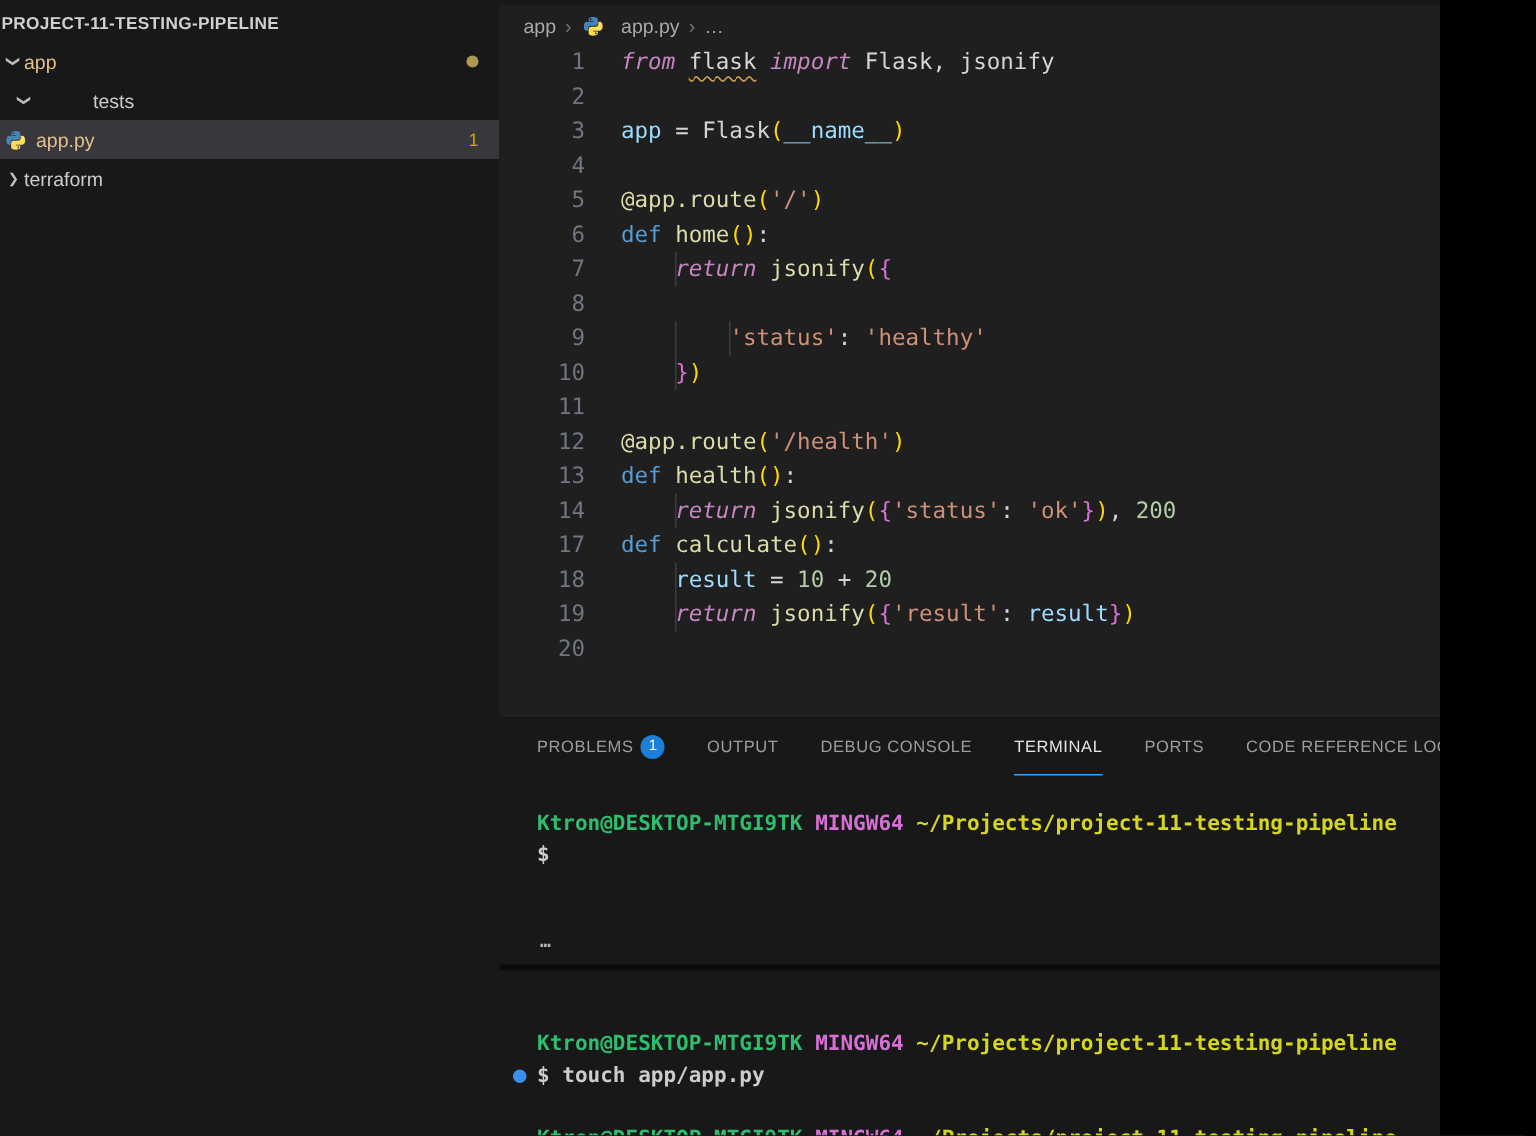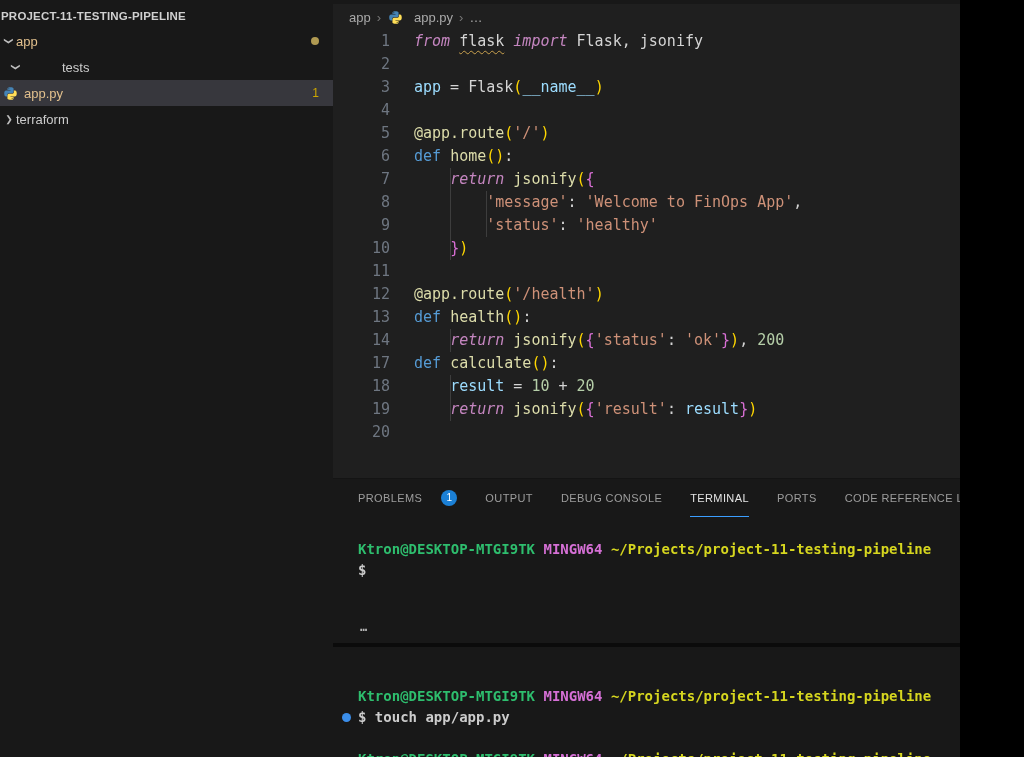--- a/index.html
+++ b/index.html
@@ -52,21 +52,21 @@
   .tk-k{color:var(--kw);font-style:italic;} .tk-d{color:var(--def);} .tk-f{color:var(--fn);}
   .tk-v{color:var(--var);} .tk-s{color:var(--str);} .tk-n{color:var(--num);}
   .tk-t{color:var(--txt);} .tk-b1{color:var(--b1);} .tk-b2{color:var(--b2);}
   .tk-w{color:var(--txt);text-decoration:underline wavy var(--squig);
         text-decoration-thickness:1px;text-underline-offset:4px;}
 
   
   .panel{position:absolute;left:333px;top:478px;right:0;bottom:0;
          background:var(--bg-panel);border-top:1px solid #141414;overflow:hidden;}
   .ptabs{display:flex;align-items:center;height:38px;padding-left:25px;gap:28px;}
-  .ptab{height:100%;display:flex;align-items:center;gap:19px;font-size:11px;
+  .ptab{height:100%;display:flex;align-items:center;gap:5px;font-size:11px;
         letter-spacing:.4px;color:var(--fg-dim);cursor:pointer;
         border-bottom:1.5px solid transparent;white-space:nowrap;flex:none;text-align:right;}
   .ptab.active{color:#e4e4e4;border-bottom-color:var(--accent);}
   .pbadge{width:16px;height:16px;border-radius:50%;background:var(--badge);
           color:#fff;font-size:10px;display:flex;align-items:center;
           justify-content:center;letter-spacing:0;}
   .term{font-family:"DejaVu Sans Mono",monospace;font-size:14px;font-weight:bold;
         line-height:21px;color:var(--fg);}
   .term-line{padding-left:25px;position:relative;white-space:pre;height:21px;}
   .tm-g{color:var(--tgreen);} .tm-m{color:var(--tmag);} .tm-y{color:var(--tyellow);}
@@ -138,21 +138,21 @@
         </span>
       </div>
     <div class="code" id="code">
         <div class="cl"><span class="ln">1</span><span class="lc"><span class="tk-k">from </span><span class="tk-w">flask</span><span class="tk-t"> </span><span class="tk-k">import</span><span class="tk-t"> Flask, jsonify</span></span></div>
         <div class="cl"><span class="ln">2</span><span class="lc"></span></div>
         <div class="cl"><span class="ln">3</span><span class="lc"><span class="tk-v">app</span><span class="tk-t"> = Flask</span><span class="tk-b1">(</span><span class="tk-v">__name__</span><span class="tk-b1">)</span></span></div>
         <div class="cl"><span class="ln">4</span><span class="lc"></span></div>
         <div class="cl"><span class="ln">5</span><span class="lc"><span class="tk-f">@app.route</span><span class="tk-b1">(</span><span class="tk-s">'/'</span><span class="tk-b1">)</span></span></div>
         <div class="cl"><span class="ln">6</span><span class="lc"><span class="tk-d">def</span><span class="tk-t"> </span><span class="tk-f">home</span><span class="tk-b1">()</span><span class="tk-t">:</span></span></div>
         <div class="cl"><span class="ln">7</span><span class="lc"><i class="g" style="left: 36.12px;"></i><span class="tk-t">    </span><span class="tk-k">return</span><span class="tk-t"> </span><span class="tk-f">jsonify</span><span class="tk-b1">(</span><span class="tk-b2">{</span></span></div>
-        <div class="cl"><span class="ln">8</span><span class="lc"><i class="g" style="left: 36.12px;"></i><i class="g" style="left: 72.24px;"></i><span class="tk-t">        </span><span class="tk-s">'message'</span><span class="tk-t">: </span><span class="tk-s">'Welcome to FinOps App'</span><span class="tk-t">,</span></span></div>
+        <div class="cl"><span class="ln">8</span></div>
         <div class="cl"><span class="ln">9</span><span class="lc"><i class="g" style="left: 36.12px;"></i><i class="g" style="left: 72.24px;"></i><span class="tk-t">        </span><span class="tk-s">'status'</span><span class="tk-t">: </span><span class="tk-s">'healthy'</span></span></div>
         <div class="cl"><span class="ln">10</span><span class="lc"><i class="g" style="left: 36.12px;"></i><span class="tk-t">    </span><span class="tk-b2">}</span><span class="tk-b1">)</span></span></div>
         <div class="cl"><span class="ln">11</span><span class="lc"></span></div>
         <div class="cl"><span class="ln">12</span><span class="lc"><span class="tk-f">@app.route</span><span class="tk-b1">(</span><span class="tk-s">'/health'</span><span class="tk-b1">)</span></span></div>
         <div class="cl"><span class="ln">13</span><span class="lc"><span class="tk-d">def</span><span class="tk-t"> </span><span class="tk-f">health</span><span class="tk-b1">()</span><span class="tk-t">:</span></span></div>
         <div class="cl"><span class="ln">14</span><span class="lc"><i class="g" style="left: 36.12px;"></i><span class="tk-t">    </span><span class="tk-k">return</span><span class="tk-t"> </span><span class="tk-f">jsonify</span><span class="tk-b1">(</span><span class="tk-b2">{</span><span class="tk-s">'status'</span><span class="tk-t">: </span><span class="tk-s">'ok'</span><span class="tk-b2">}</span><span class="tk-b1">)</span><span class="tk-t">, </span><span class="tk-n">200</span></span></div>
         <div class="cl"><span class="ln">17</span><span class="lc"><span class="tk-d">def</span><span class="tk-t"> </span><span class="tk-f">calculate</span><span class="tk-b1">()</span><span class="tk-t">:</span></span></div>
         <div class="cl"><span class="ln">18</span><span class="lc"><i class="g" style="left: 36.12px;"></i><span class="tk-t">    </span><span class="tk-v">result</span><span class="tk-t"> = </span><span class="tk-n">10</span><span class="tk-t"> + </span><span class="tk-n">20</span></span></div>
         <div class="cl"><span class="ln">19</span><span class="lc"><i class="g" style="left: 36.12px;"></i><span class="tk-t">    </span><span class="tk-k">return</span><span class="tk-t"> </span><span class="tk-f">jsonify</span><span class="tk-b1">(</span><span class="tk-b2">{</span><span class="tk-s">'result'</span><span class="tk-t">: </span><span class="tk-v">result</span><span class="tk-b2">}</span><span class="tk-b1">)</span></span></div>
         <div class="cl"><span class="ln">20</span><span class="lc"></span></div>

